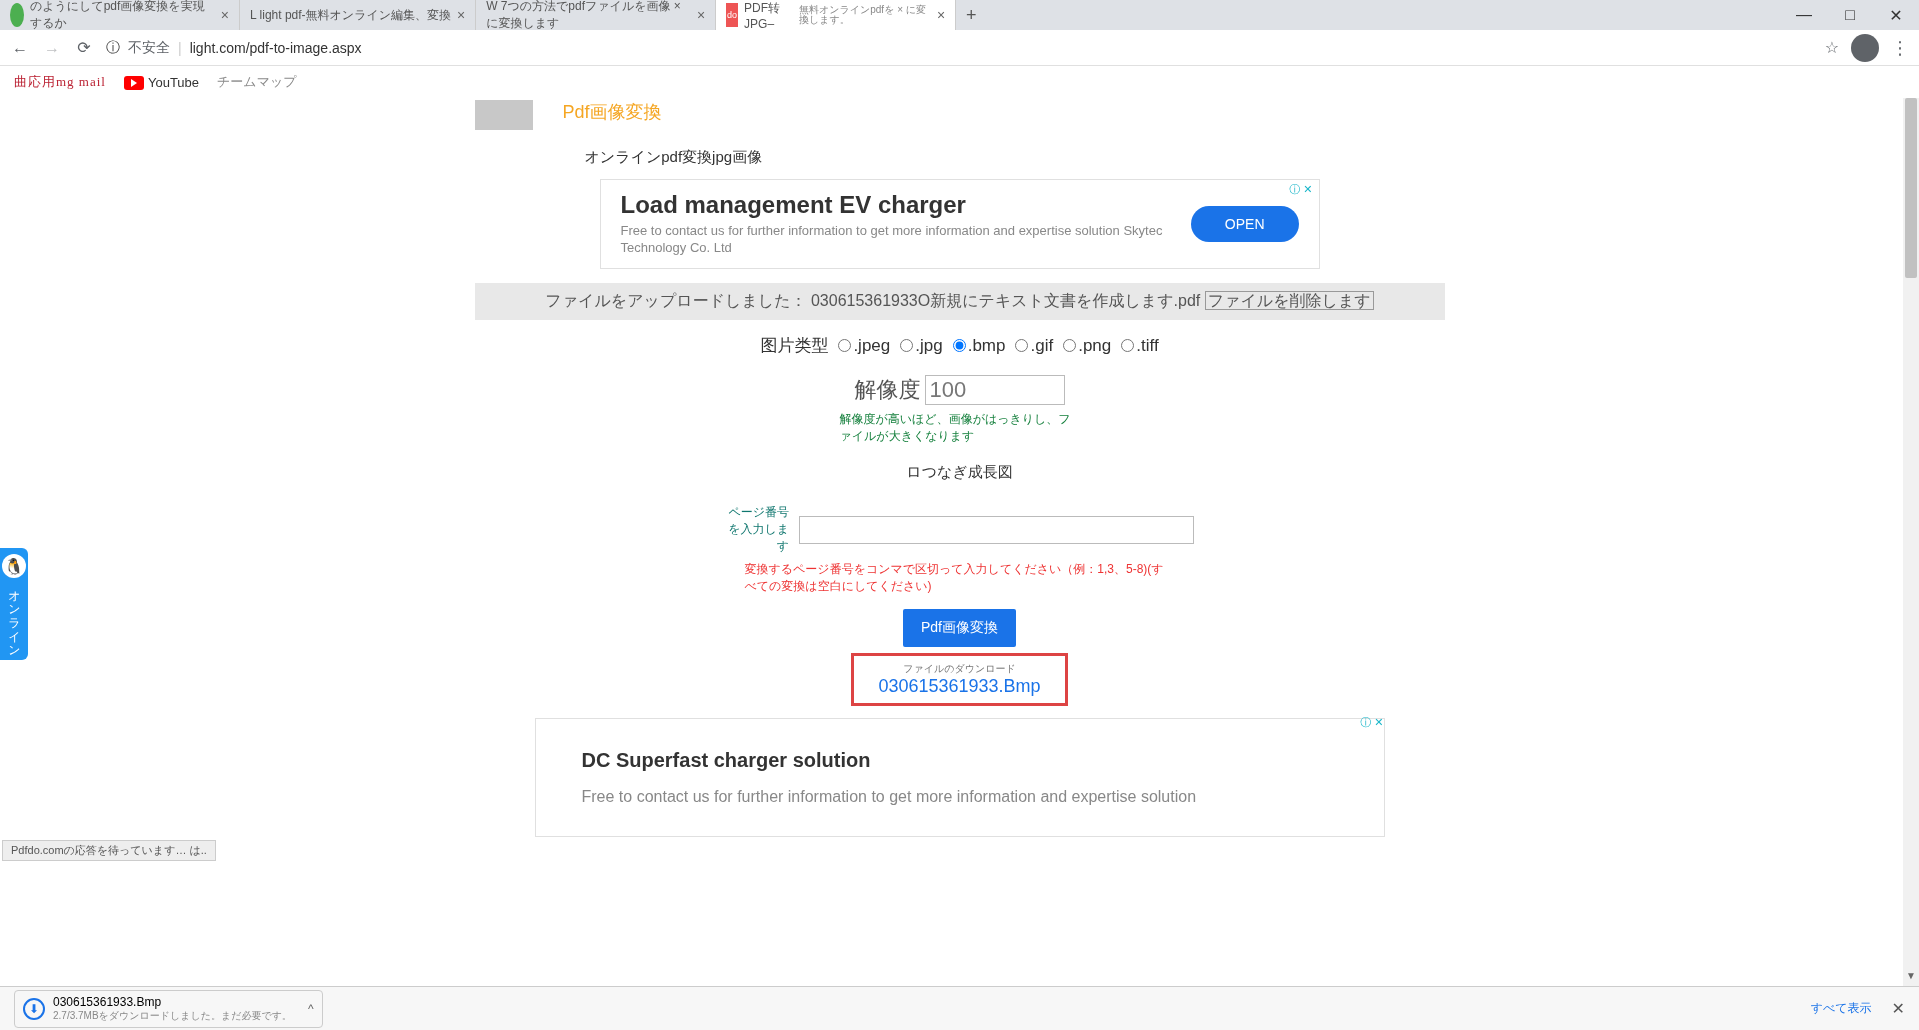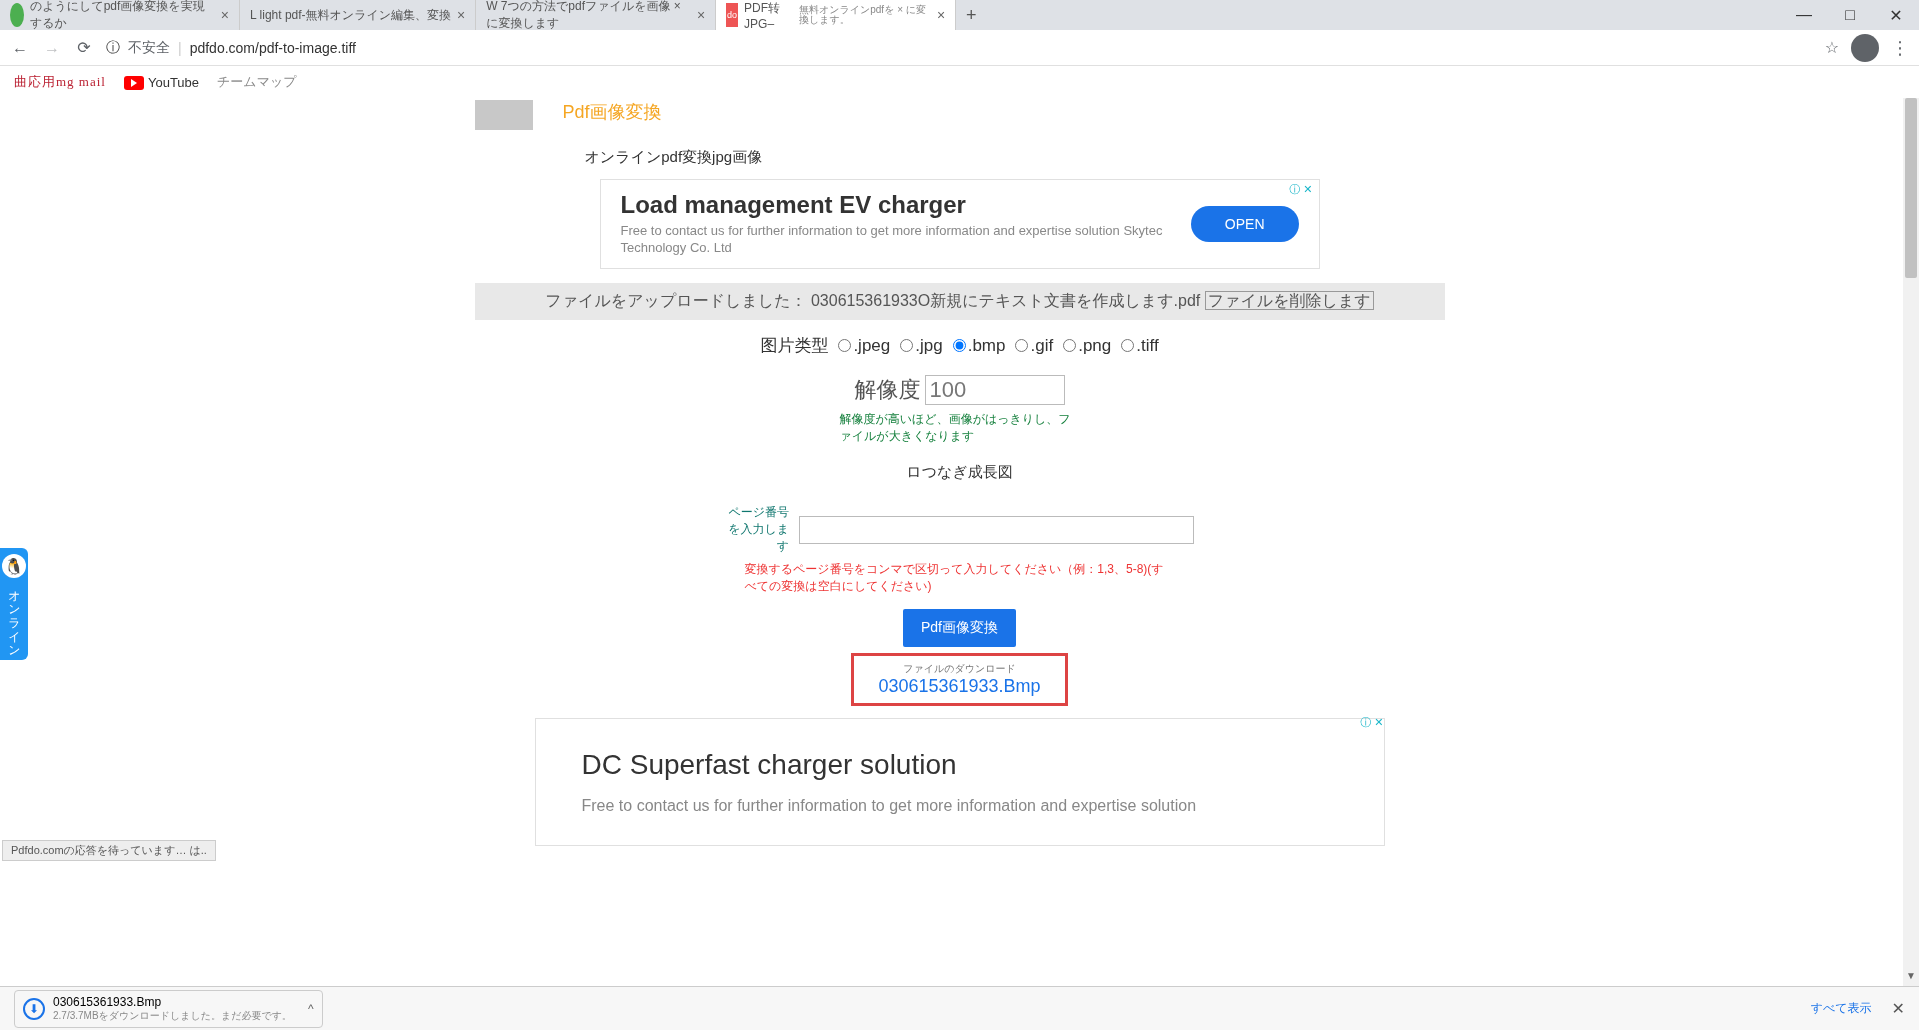--- a/index.html
+++ b/index.html
@@ -64,21 +64,21 @@
 .pagerow input { width: 395px; height: 28px; border: 1px solid #bbb; }
 .pagehint { font-size: 12px; color: #e33; width: 430px; text-align:left; margin-top: 6px; }
 
 .convertbtn { margin-top: 14px; background: #1a73e8; color: #fff; padding: 10px 18px; font-size: 14px; border-radius: 2px; cursor:pointer; }
 
 .dlbox { margin-top: 6px; border: 3px solid #d44; padding: 6px 24px; text-align:center; }
 .dlbox .t { font-size: 10px; color: #777; }
 .dlbox .f { font-size: 18px; color: #1a73e8; }
 
 .ad2 { width: 850px; border: 1px solid #e0e0e0; margin-top: 12px; padding: 30px 46px; position:relative; }
-.ad2 h2 { font-size: 28px; font-weight: 400; color: #333; }
+.ad2 h2 { font-size: 20px; font-weight: 700; color: #333; }
 .ad2 p { font-size: 16px; color: #888; margin-top: 16px; }
 .ad2 .adclose { position: absolute; top: -4px; right: 0; font-size: 11px; color: #19b6c9; }
 
 .sidewidget { position: absolute; left: 0; top: 450px; width: 28px; background: #2196f3; border-radius: 0 6px 6px 0; padding: 6px 2px 10px; text-align:center; }
 .sidewidget .qq { width: 24px; height: 24px; background: #fff; border-radius: 50%; margin: 0 auto 4px; display:flex; align-items:center; justify-content:center; font-size:16px; }
 .sidewidget .vt { color: #fff; font-size: 12px; writing-mode: vertical-rl; margin: 0 auto; }
 
 .statusbar { position: absolute; left: 2px; top: 742px; font-size: 11px; color: #555; background: #eee; padding: 2px 8px; border: 1px solid #ccc; }
 
 .dlshelf { position: absolute; bottom: 0; left:0; right:0; height: 44px; border-top: 1px solid #ccc; display:flex; align-items:center; padding: 0 14px; background:#f7f7f7; }
@@ -124,21 +124,21 @@
 </div>
 
 <div class="addrbar">
   <div class="navicon">←</div>
   <div class="navicon" style="opacity:.4">→</div>
   <div class="navicon">⟳</div>
   <div class="urlbox">
     <span>ⓘ</span>
     <span class="insecure">不安全</span>
     <span style="color:#ccc">|</span>
-    <span>pdfdo.com/pdf-to-image.tiff</span>
+    <span>light.com/pdf-to-image.aspx</span>
   </div>
   <div class="star">☆</div>
   <span class="avatar" o=""></span>
   <div class="menu3">⋮</div>
 </div>
 
 <div class="bookbar">
   <span class="bm-red">曲応用mg mail</span>
   <span class="bm-yt">
     <span class="yt-icon"></span>

